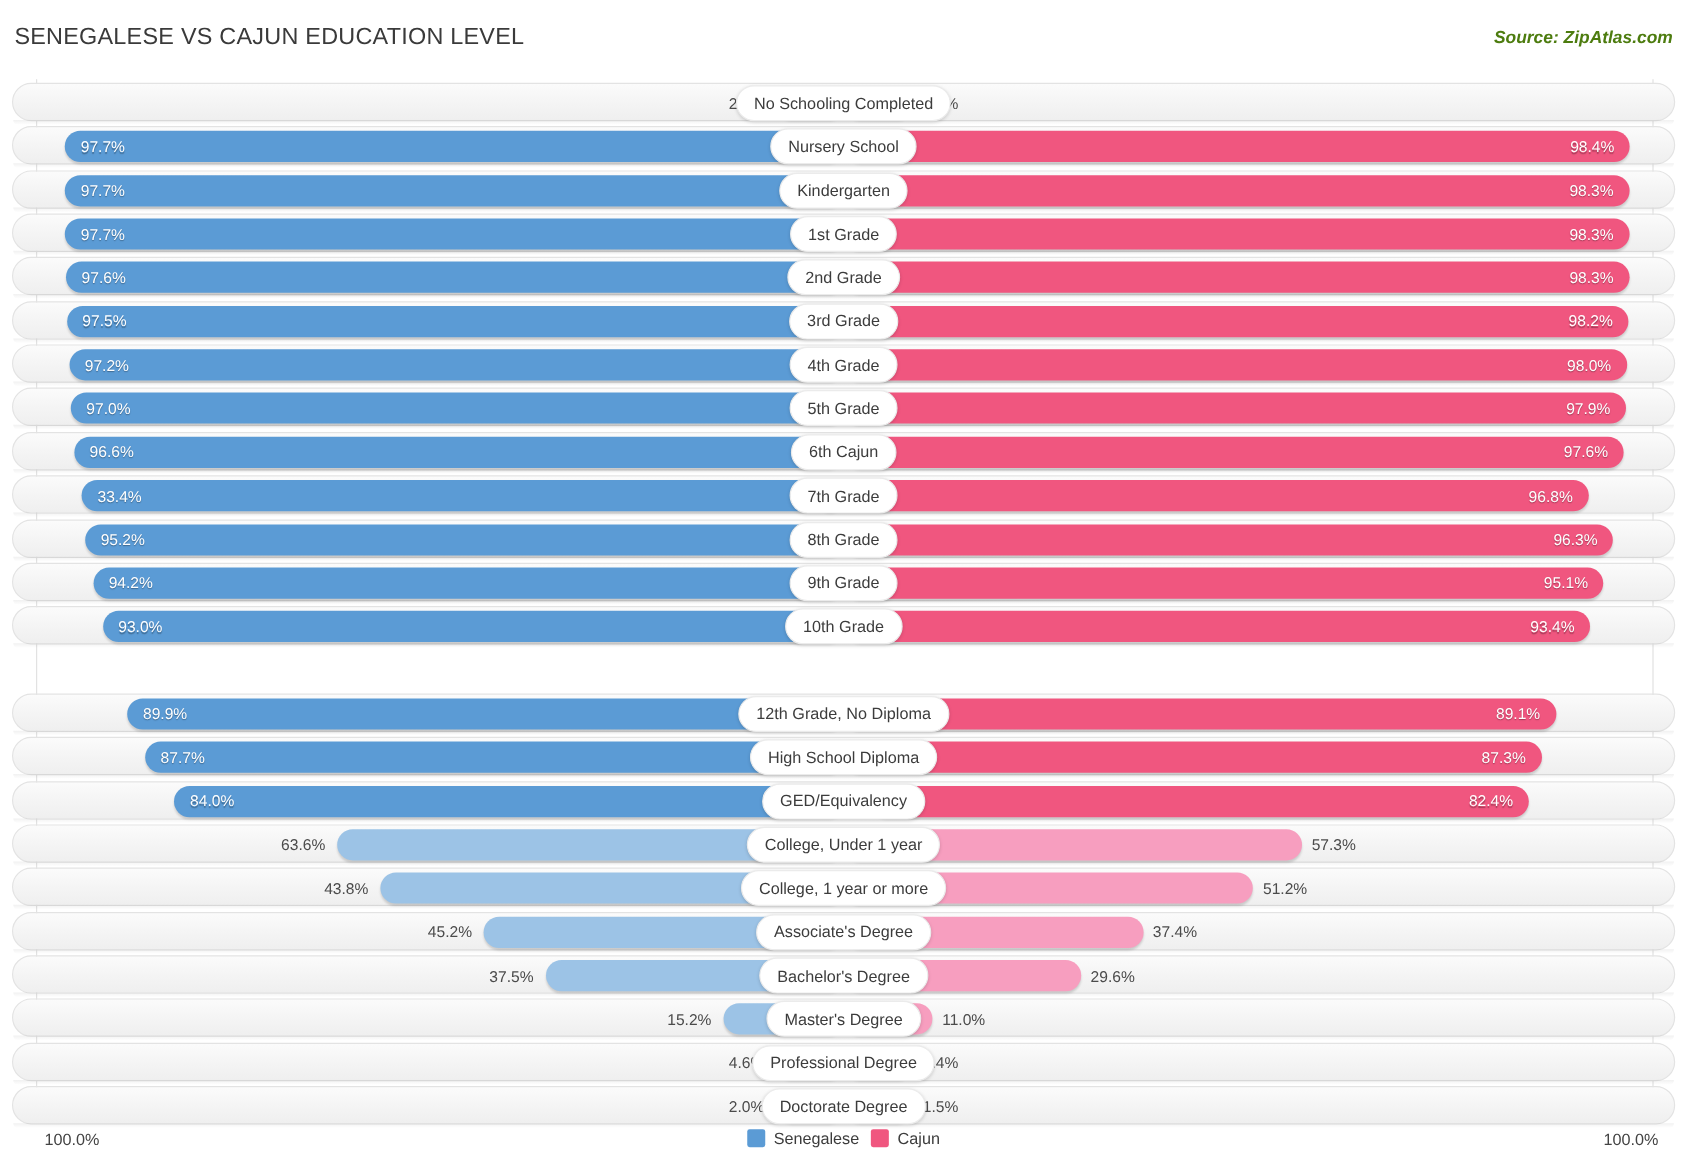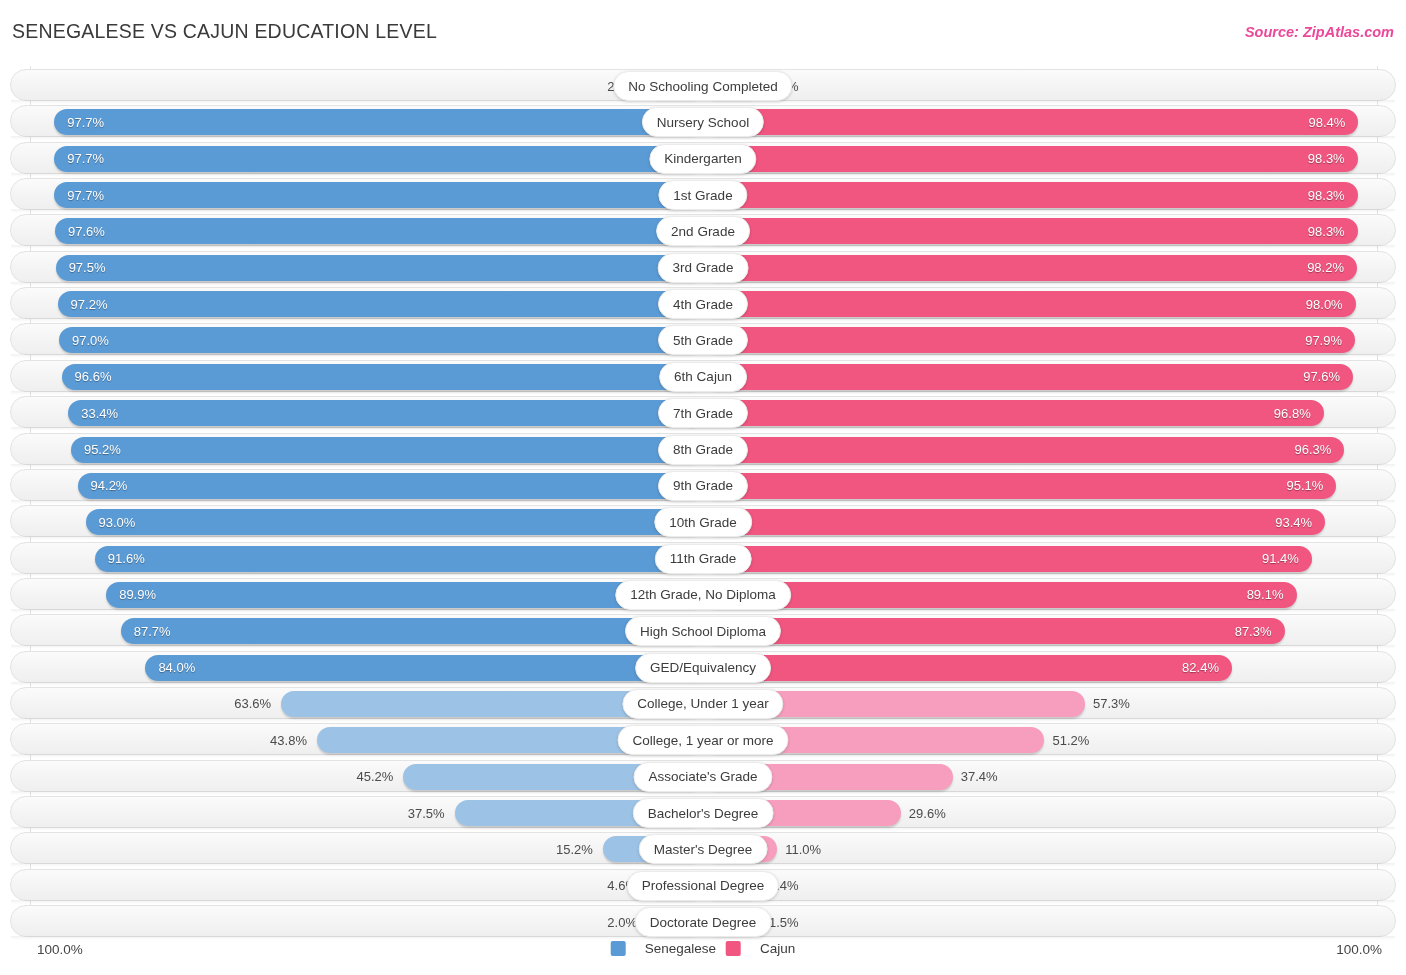--- a/index.html
+++ b/index.html
@@ -13,21 +13,21 @@
 
   
   .title {
     position: absolute; left: 12px; top: 20px;
     font-size: 19.5px; letter-spacing: .2px;
     color: #3a3a3a; font-weight: 400; white-space: nowrap;
   }
   .source {
     position: absolute; right: 12px; top: 24px;
     font-size: 14.5px; font-style: italic; font-weight: bold;
-    color: #ec4899; white-space: nowrap;
+    color: #4d7c0f; white-space: nowrap;
   }
 
   
   .plot { position: absolute; left: 0; top: 66px; width: 1406px; height: 868px; }
   .gridline { position: absolute; top: 0; bottom: 0; width: 1px; background: #e2e2e2; }
   .gridline.left  { left: 30px; }
   .gridline.right { left: 1377px; }
 
   
   .row {
@@ -81,21 +81,21 @@
   }
 
   
   .footer { position: absolute; left: 0; top: 938px; width: 1406px; height: 30px; }
   .axis-l { position: absolute; left: 37px; top: 4px; font-size: 13.5px; color: #444; }
   .axis-r { position: absolute; right: 24px; top: 4px; font-size: 13.5px; color: #444; }
   .legend {
     position: absolute; left: 50%; transform: translateX(-50%); top: 3px;
     display: flex; align-items: center; gap: 10px;
   }
-  .lg { display: flex; align-items: center; gap: 19px; }
+  .lg { display: flex; align-items: center; gap: 7px; }
   .sw { width: 15px; height: 15px; border-radius: 2px; display: block; }
   .lg span.txt { font-size: 13.5px; color: #3c3c3c; }
 </style>
 </head>
 <body>
 
 <div id="root">
 
   <div class="title">SENEGALESE VS CAJUN EDUCATION LEVEL</div>
   <div class="source">Source: ZipAtlas.com</div>
@@ -237,31 +237,20 @@
         <div class="bars">
           <div class="bar left" style="left: 74.55px; width: 618.45px; background: rgb(91, 155, 213);">
             <span class="inlbl">93.0%</span>
           </div>
           <div class="bar right" style="left: 693px; width: 621.11px; background: rgb(240, 86, 127);">
             <span class="inlbl">93.4%</span>
           </div>
         </div>
         <div class="pill">10th Grade</div>
       </div>
-      <div class="row" style="top: 475.55px;">
-        <div class="bars">
-          <div class="bar left" style="left: 83.86px; width: 609.14px; background: rgb(91, 155, 213);">
-            <span class="inlbl">91.6%</span>
-          </div>
-          <div class="bar right" style="left: 693px; width: 607.81px; background: rgb(240, 86, 127);">
-            <span class="inlbl">91.4%</span>
-          </div>
-        </div>
-        <div class="pill">11th Grade</div>
-      </div>
       <div class="row" style="top: 511.9px;">
         <div class="bars">
           <div class="bar left" style="left: 95.165px; width: 597.835px; background: rgb(91, 155, 213);">
             <span class="inlbl">89.9%</span>
           </div>
           <div class="bar right" style="left: 693px; width: 592.515px; background: rgb(240, 86, 127);">
             <span class="inlbl">89.1%</span>
           </div>
         </div>
         <div class="pill">12th Grade, No Diploma</div>
@@ -275,21 +264,21 @@
             <span class="inlbl">87.3%</span>
           </div>
         </div>
         <div class="pill">High School Diploma</div>
       </div>
       <div class="row" style="top: 584.6px;">
         <div class="bars">
           <div class="bar left" style="left: 134.4px; width: 558.6px; background: rgb(91, 155, 213);">
             <span class="inlbl">84.0%</span>
           </div>
-          <div class="bar right" style="left: 673px; width: 547.96px; background: rgb(240, 86, 127);">
+          <div class="bar right" style="left: 715px; width: 547.96px; background: rgb(240, 86, 127);">
             <span class="inlbl">82.4%</span>
           </div>
         </div>
         <div class="pill">GED/Equivalency</div>
       </div>
       <div class="row" style="top: 620.95px;">
         <div class="bars">
           <div class="outlbl l" style="right: 1123.94px;">63.6%</div>
           <div class="bar left" style="left: 270.06px; width: 422.94px; background: rgb(156, 195, 230);"></div>
           <div class="outlbl r" style="left: 1082.05px;">57.3%</div>
@@ -306,21 +295,21 @@
         </div>
         <div class="pill">College, 1 year or more</div>
       </div>
       <div class="row" style="top: 693.65px;">
         <div class="bars">
           <div class="outlbl l" style="right: 1001.58px;">45.2%</div>
           <div class="bar left" style="left: 392.42px; width: 300.58px; background: rgb(156, 195, 230);"></div>
           <div class="outlbl r" style="left: 949.71px;">37.4%</div>
           <div class="bar right" style="left: 693px; width: 248.71px; background: rgb(247, 158, 191);"></div>
         </div>
-        <div class="pill">Associate's Grade</div>
+        <div class="pill">Associate's Degree</div>
       </div>
       <div class="row" style="top: 730px;">
         <div class="bars">
           <div class="outlbl l" style="right: 950.375px;">37.5%</div>
           <div class="bar left" style="left: 443.625px; width: 249.375px; background: rgb(156, 195, 230);"></div>
           <div class="outlbl r" style="left: 897.84px;">29.6%</div>
           <div class="bar right" style="left: 693px; width: 196.84px; background: rgb(247, 158, 191);"></div>
         </div>
         <div class="pill">Bachelor's Degree</div>
       </div>

